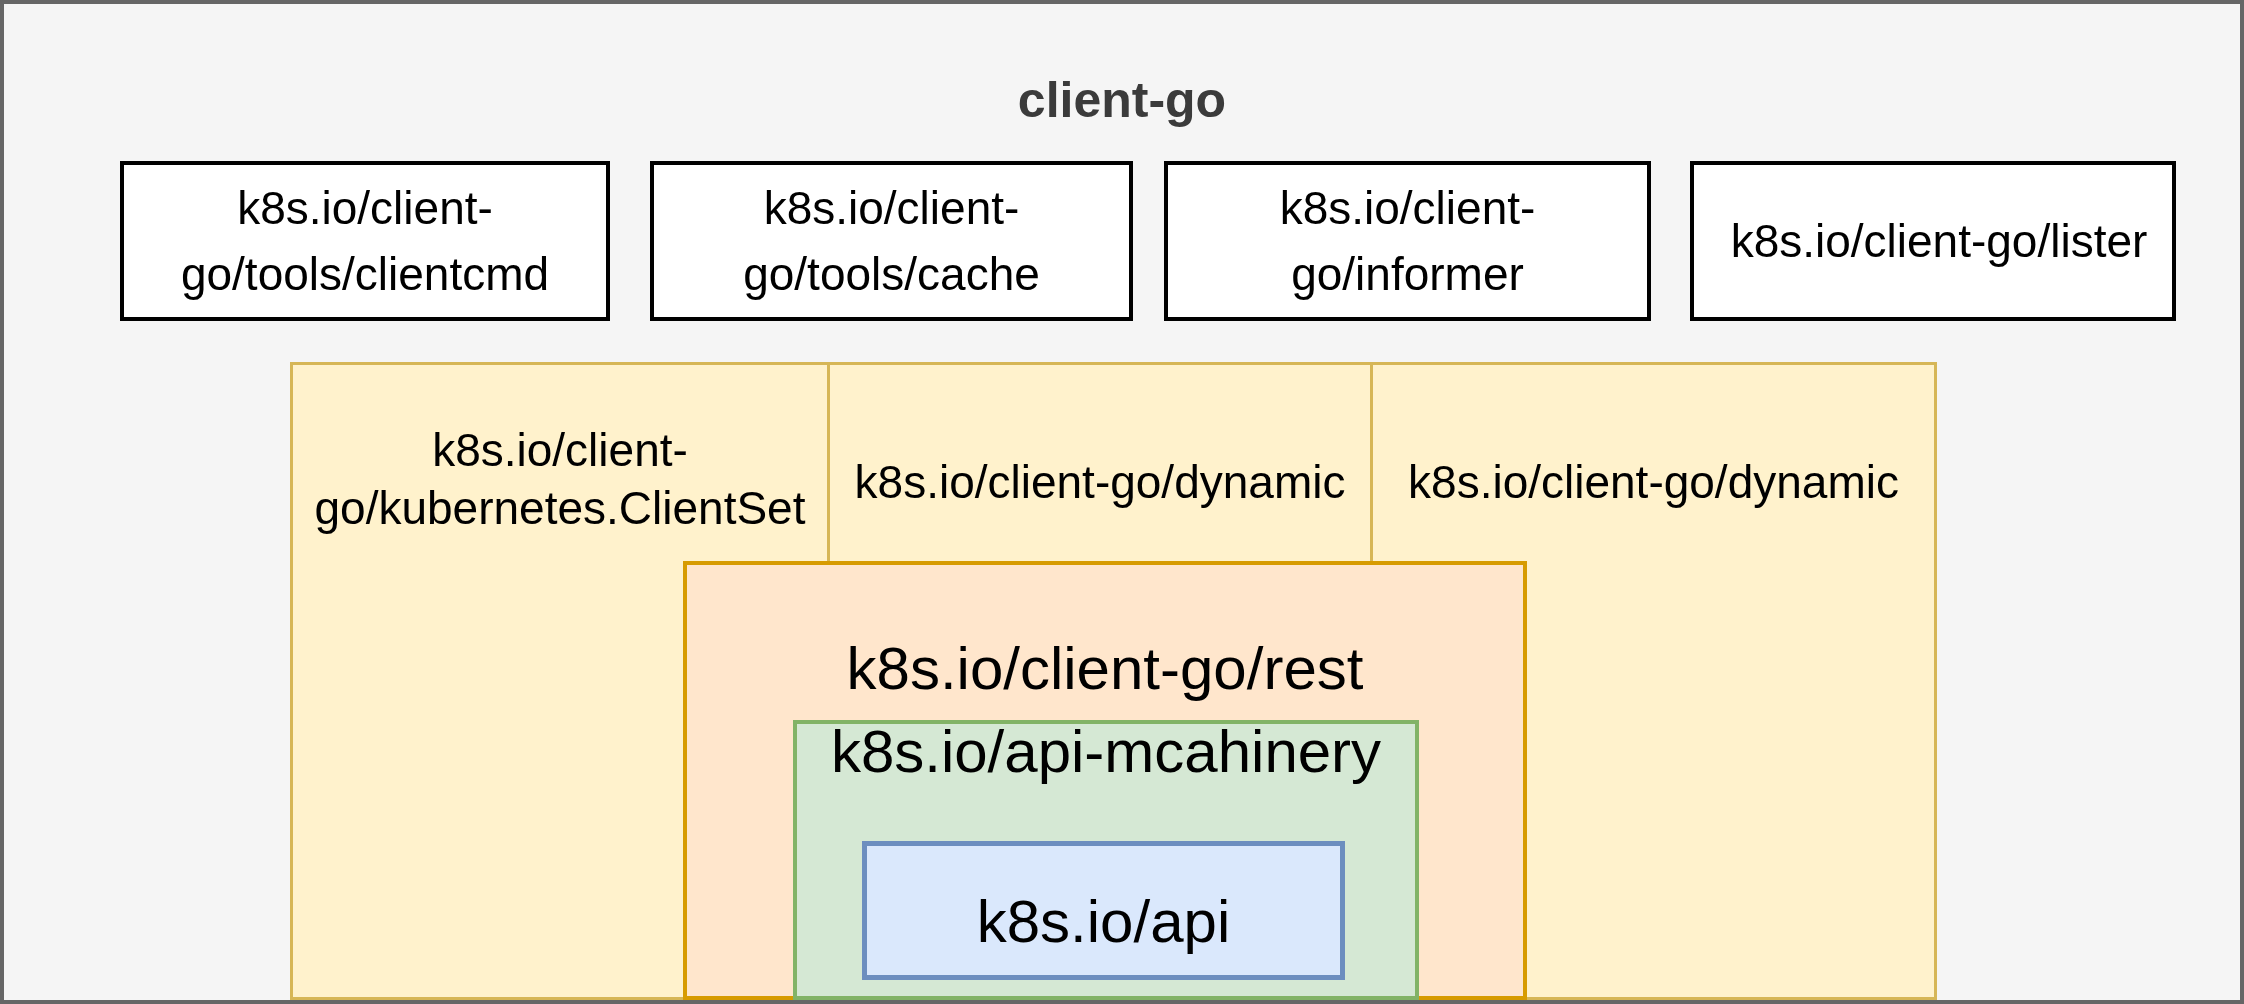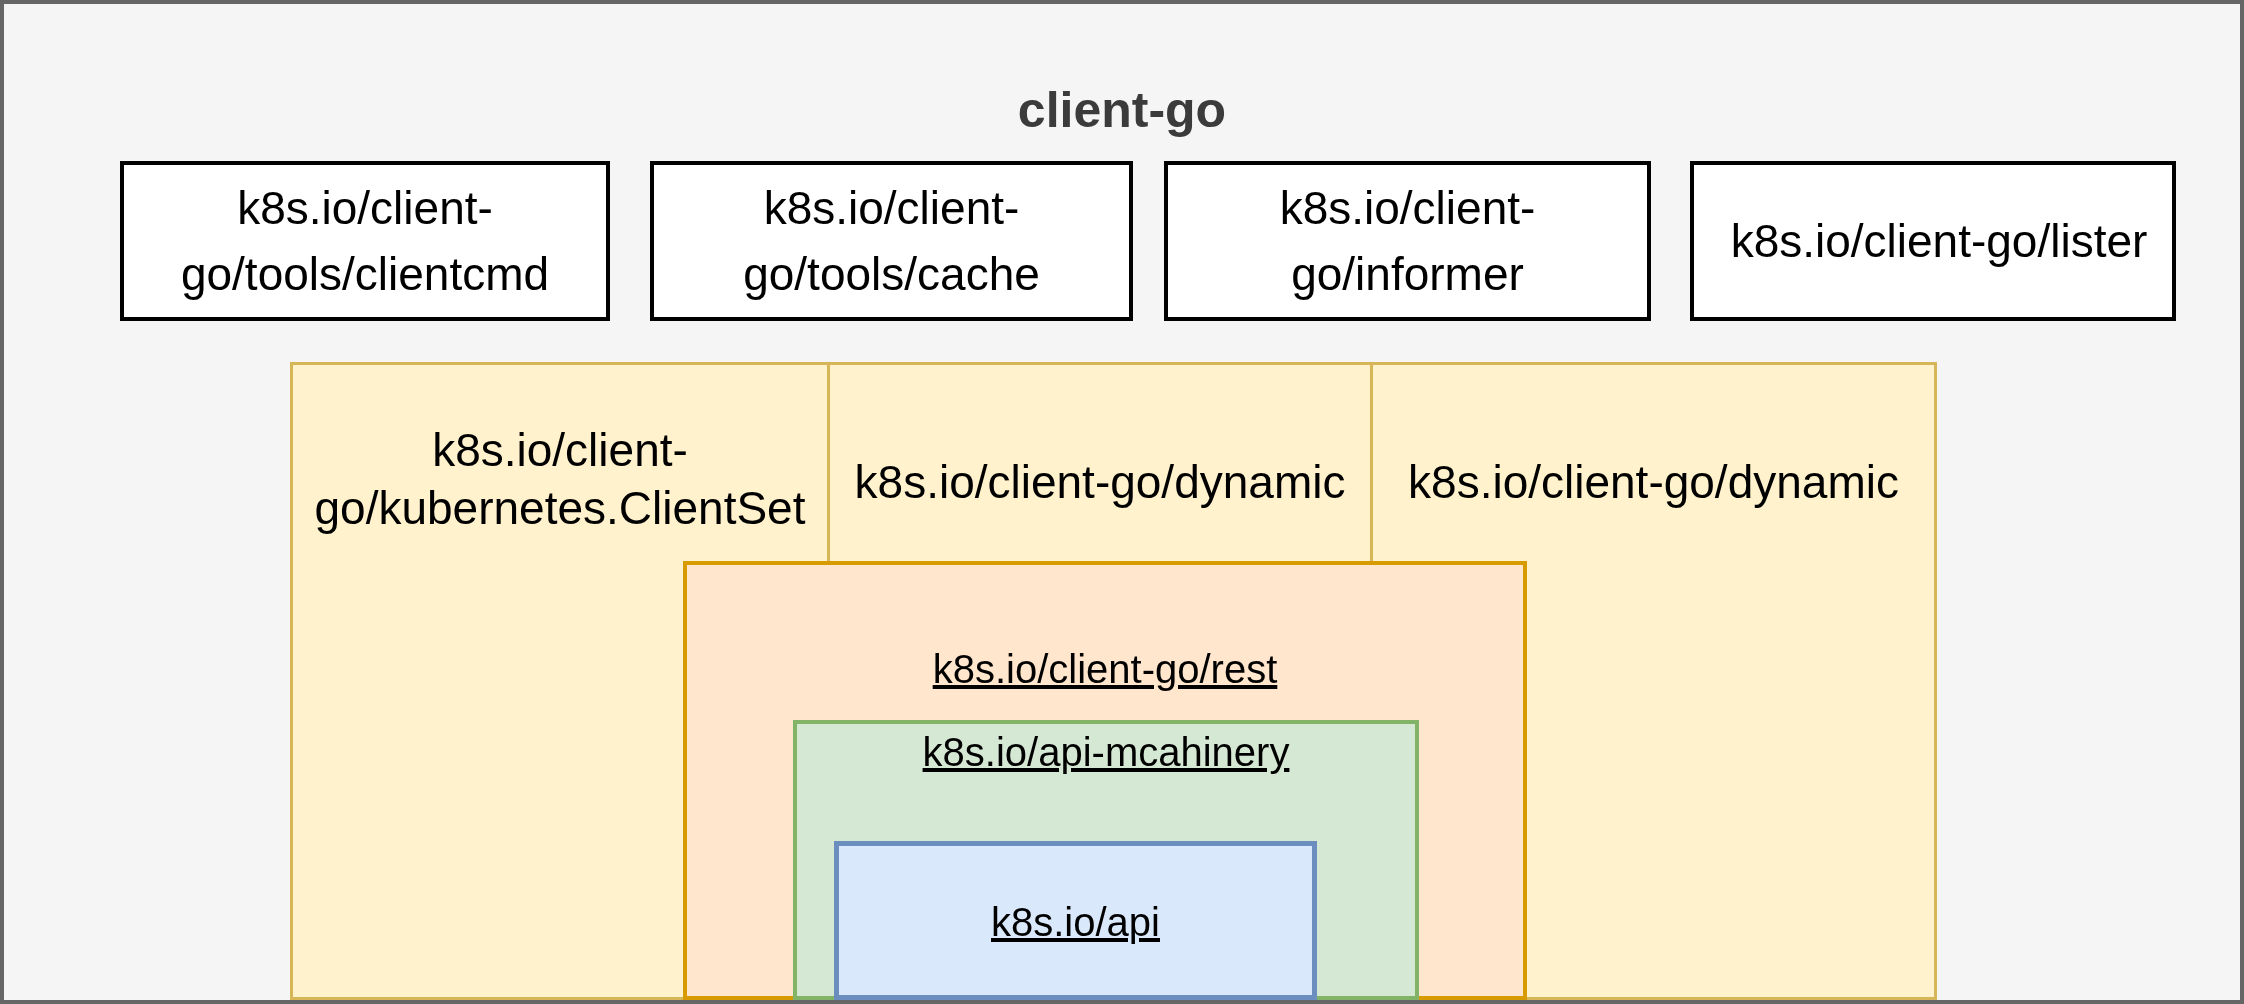--- a/index.html
+++ b/index.html
@@ -9,21 +9,21 @@
     box-sizing:border-box;
     background:var(--page-bg,#f5f5f5);
     border:4px solid var(--frame,#666);
     overflow:hidden;
     font-family:"Liberation Sans", sans-serif;
     color:var(--text,#000);
   }
   .abs{position:absolute;box-sizing:border-box;}
   
   #title{
-    left:0;top:68px;width:2236px;height:76px;
+    left:0;top:58px;width:2236px;height:76px;
     display:flex;align-items:center;justify-content:center;
     font-size:50px;font-weight:bold;color:var(--title-text,#3b3b3b);
     letter-spacing:0px;
   }
   
   .tbox{
     top:157px;height:160px;
     background:var(--box-fill,#fff);
     border:4px solid var(--box-border,#000);
     display:flex;align-items:center;justify-content:center;
@@ -62,27 +62,27 @@
   #orange .lbl{padding-top:76px;}
   
   #green{
     left:789px;top:716px;width:626px;height:280px;
     background:var(--green-fill,#d5e8d4);
     border:4px solid var(--green-border,#82b366);
   }
   #green .lbl{}
   
   #blue{
-    left:830px;top:837px;width:483px;height:159px;
+    left:858px;top:837px;width:483px;height:139px;
     background:var(--blue-fill,#dae8fc);
     border:5px solid var(--blue-border,#6c8ebf);
   }
   #blue .lbl{padding-top:48px;}
   .lbl{
-    text-align:center;font-size:40px;line-height:56px;white-space:pre-line;text-decoration:underline;
+    text-align:center;font-size:60px;line-height:56px;white-space:pre-line;
   }
 </style>
 </head>
 <body>
 
 <div id="page">
 
   <div id="title" class="abs">client-go</div>
 
   <div id="tbox1" class="abs tbox">k8s.io/client-

